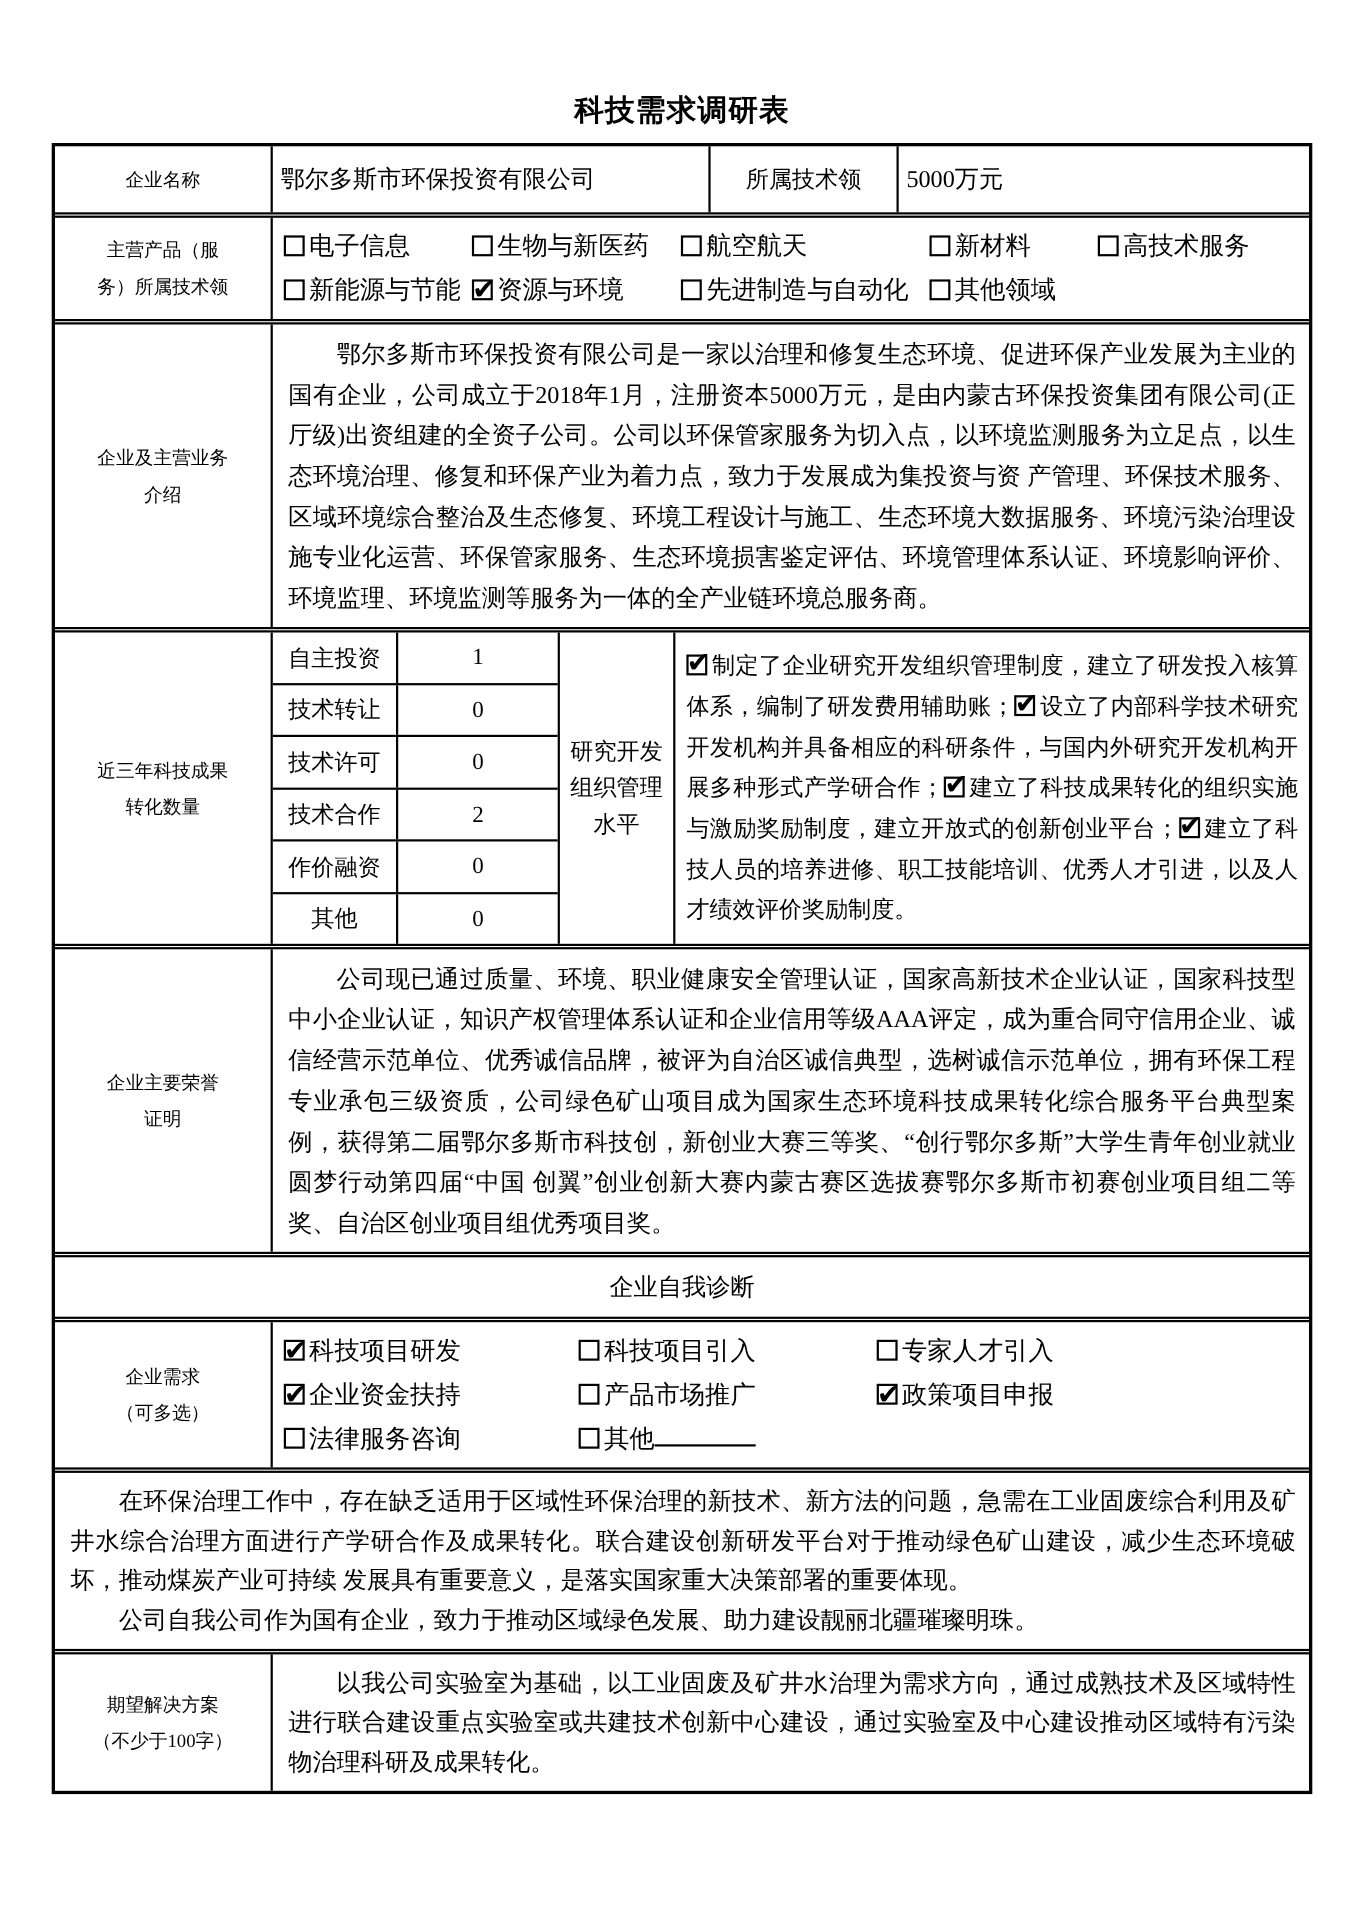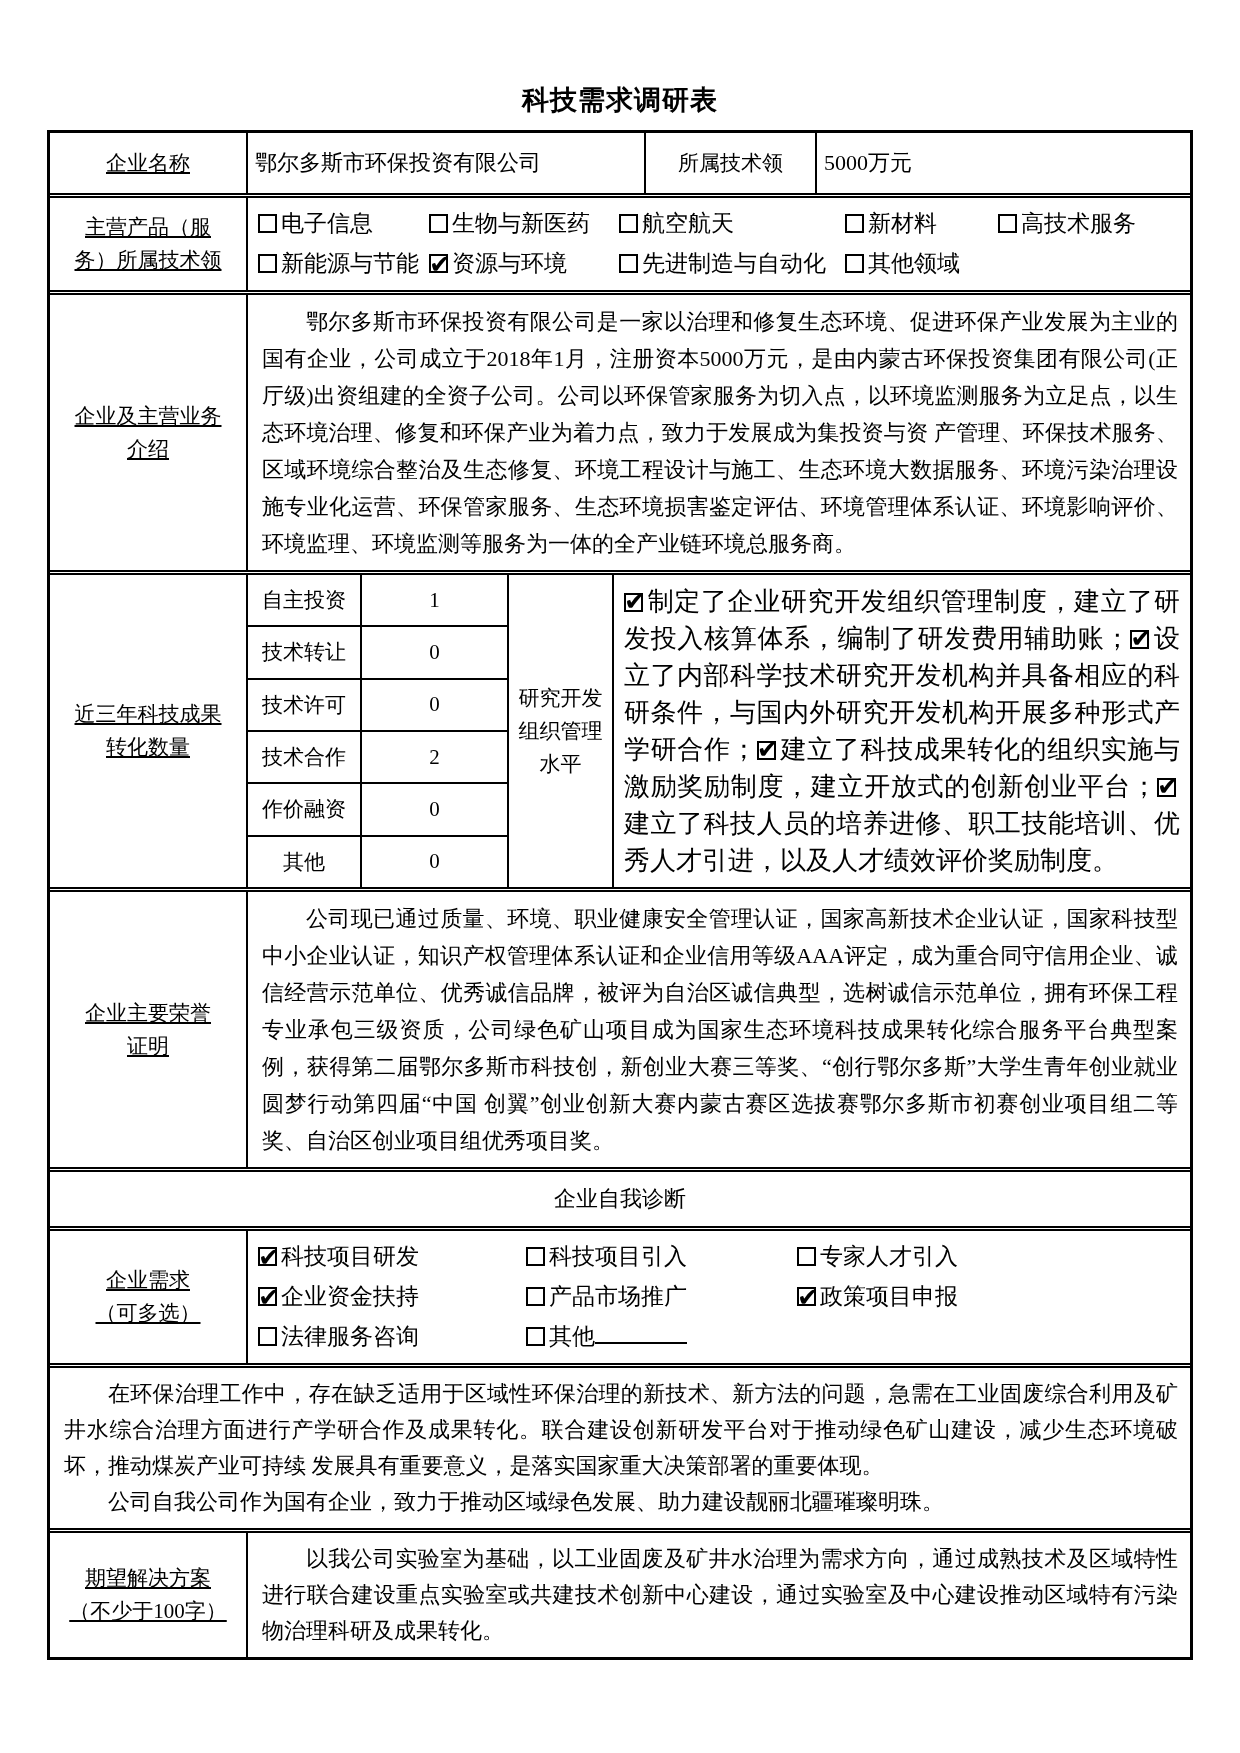--- a/index.html
+++ b/index.html
@@ -5,22 +5,22 @@
   html,body{margin:0;padding:0;background:#e9e9e9;}
   .page{position:relative;width:1240px;height:1753px;margin:0 auto;background:#ffffff;
         color:#000;font-family:"Liberation Serif","DejaVu Serif",serif;}
   .doc-title{position:absolute;top:82px;left:0;width:100%;text-align:center;
              font-size:27px;font-weight:bold;letter-spacing:1px;}
   .tbl{position:absolute;left:47px;top:130px;width:1146px;border:3px solid #000;
        box-sizing:border-box;background:#fff;}
   .trow{display:flex;border-top:5px double #000;box-sizing:border-box;}
   .trow:first-child{border-top:none;}
   .lcell{flex:0 0 198px;border-right:2px solid #000;display:flex;flex-direction:column;
-         align-items:center;justify-content:center;text-align:center;font-size:21px;
-         line-height:33px;padding:4px 6px;box-sizing:border-box;text-decoration:underline;}
+         align-items:center;justify-content:center;text-align:center;font-size:17px;
+         line-height:33px;padding:4px 6px;box-sizing:border-box;}
   .hcell{flex:0 0 171px;border-right:2px solid #000;display:flex;align-items:center;
          justify-content:center;text-align:center;font-size:21px;box-sizing:border-box;}
   .vcell{flex:1;display:flex;align-items:center;padding:6px 7px;box-sizing:border-box;
          font-size:22px;}
   .vcell.fixed{flex:0 0 398px;border-right:2px solid #000;}
   .stack{flex:1;display:flex;flex-direction:column;justify-content:center;
          padding:6px 8px 6px 10px;box-sizing:border-box;}
   .cbline{display:flex;align-items:center;font-size:23px;line-height:40px;white-space:nowrap;}
   .item{display:inline-block;box-sizing:border-box;}
   .w171{flex:0 0 171px;} .w190{flex:0 0 190px;} .w226{flex:0 0 226px;}
@@ -37,21 +37,21 @@
           box-sizing:border-box;}
   .subrow{flex:1;display:flex;border-top:2px solid #000;box-sizing:border-box;}
   .subrow:first-child{border-top:none;}
   .sl{flex:0 0 114px;border-right:2px solid #000;display:flex;align-items:center;
       justify-content:center;font-size:21px;box-sizing:border-box;}
   .sv{flex:1;display:flex;align-items:center;justify-content:center;font-size:21px;}
   .rdlabel{flex:0 0 105px;border-right:2px solid #000;display:flex;flex-direction:column;
            align-items:center;justify-content:center;text-align:center;font-size:21px;
            line-height:33px;box-sizing:border-box;}
   .rdtext{flex:1;display:flex;align-items:center;padding:8px 10px;box-sizing:border-box;}
-  .rdflow{font-size:26px;line-height:37px;text-align:justify;}
+  .rdflow{font-size:21px;line-height:37px;text-align:justify;}
   .diag{flex:1;display:flex;align-items:center;justify-content:center;font-size:22px;
         min-height:54px;}
   .blank{display:inline-block;width:92px;height:14px;border-bottom:2px solid #000;}
   .r1{min-height:60px;} .r2{min-height:86px;} .r3{min-height:243px;} .r4{min-height:288px;}
   .r5{min-height:226px;} .r7{min-height:117px;} .r8{min-height:152px;} .r9{min-height:99px;}
 </style>
 </head>
 <body>
 
 <div class="page">

